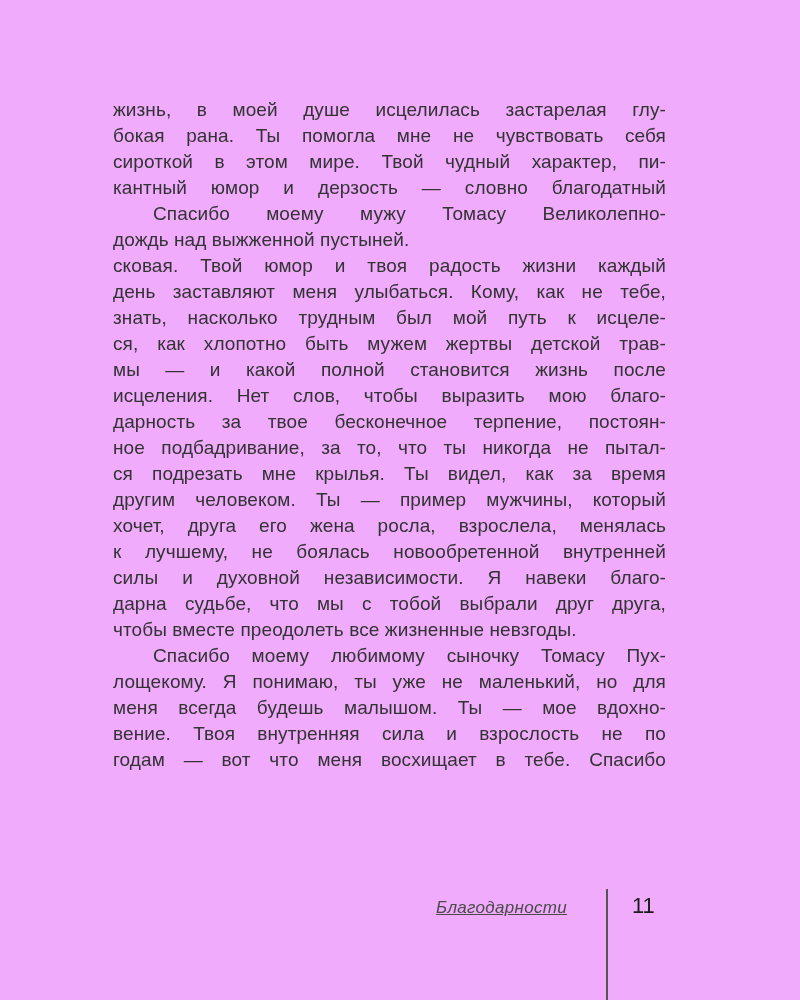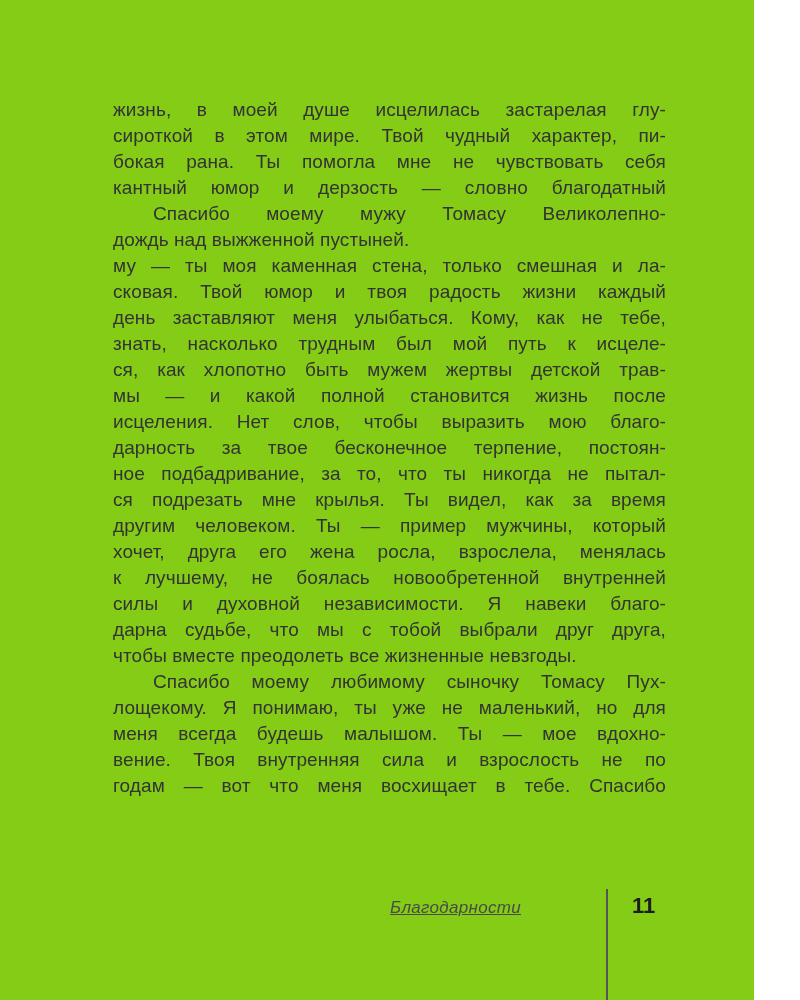--- a/index.html
+++ b/index.html
@@ -2,26 +2,25 @@
 <html lang="ru"><head>
 <meta charset="utf-8">
 <style>
   html, body {
     margin: 0;
     padding: 0;
     background: #ffffff;
   }
   .page {
     position: relative;
-    width: 728px;
+    width: 800px;
     height: 1000px;
-    background: #84cc16;
+    background: #f0abfc;
     overflow: hidden;
     font-family: "Liberation Sans", "DejaVu Sans", sans-serif;
-    padding-left: 26px;
   }
   .text-block {
     position: absolute;
     left: 113px;
     top: 97px;
     width: 553px;
     color: #333333;
     font-size: 19px;
     line-height: 26px;
     letter-spacing: 0.1px;
@@ -57,37 +56,36 @@
     width: 2px;
     height: 111px;
     background: #555555;
   }
   .footer-page-num {
     position: absolute;
     left: 632px;
     top: 893px;
     font-size: 22px;
     line-height: 26px;
-    font-weight: bold;
+    font-weight: normal;
     color: #1c1c1c;
   }
 </style>
 </head>
 <body>
 
 <div class="page">
 
   <div class="text-block">
       <div class="line">жизнь, в моей душе исцелилась застарелая глу-</div>
+      <div class="line">бокая рана. Ты помогла мне не чувствовать себя</div>
       <div class="line">сироткой в этом мире. Твой чудный характер, пи-</div>
-      <div class="line">бокая рана. Ты помогла мне не чувствовать себя</div>
       <div class="line">кантный юмор и дерзость — словно благодатный</div>
       <div class="line indent">Спасибо моему мужу Томасу Великолепно-</div>
       <div class="line endline">дождь над выжженной пустыней.</div>
-      <div class="line">му — ты моя каменная стена, только смешная и ла-</div>
       <div class="line">сковая. Твой юмор и твоя радость жизни каждый</div>
       <div class="line">день заставляют меня улыбаться. Кому, как не тебе,</div>
       <div class="line">знать, насколько трудным был мой путь к исцеле-</div>
       <div class="line">ся, как хлопотно быть мужем жертвы детской трав-</div>
       <div class="line">мы — и какой полной становится жизнь после</div>
       <div class="line">исцеления. Нет слов, чтобы выразить мою благо-</div>
       <div class="line">дарность за твое бесконечное терпение, постоян-</div>
       <div class="line">ное подбадривание, за то, что ты никогда не пытал-</div>
       <div class="line">ся подрезать мне крылья. Ты видел, как за время</div>
       <div class="line">другим человеком. Ты — пример мужчины, который</div>

